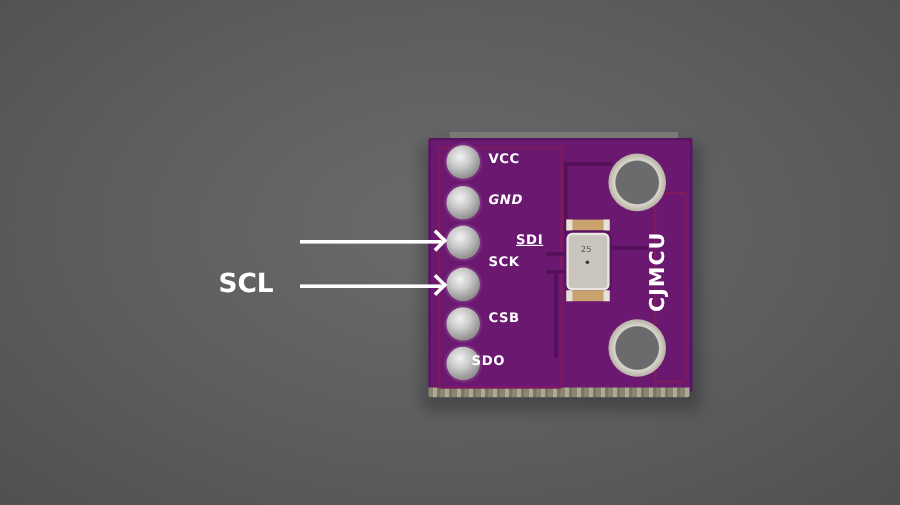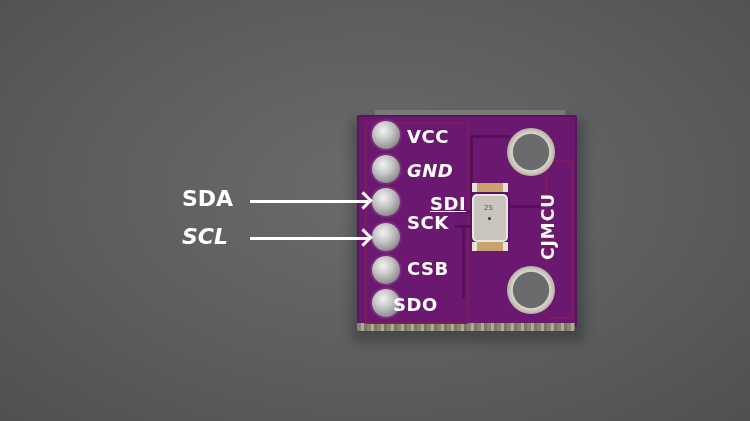--- a/index.html
+++ b/index.html
@@ -8,21 +8,21 @@
     background:radial-gradient(ellipse at 50% 45%, #6a6b6d 0%, #5c5d5f 55%, #4f5052 100%);}
   .shadow{position:absolute;left:352px;top:120px;width:232px;height:222px;background:rgba(0,0,0,0.25);filter:blur(6px);border-radius:4px;}
   .board{position:absolute;left:357px;top:115px;width:220px;height:212px;background:#6a1870;border-radius:2px;
     box-shadow:inset 0 0 0 2px #5a1262;}
   .edge-bottom{position:absolute;left:357px;top:323px;width:218px;height:8px;background:repeating-linear-gradient(90deg,#8a8672 0 4px,#b0aa92 4px 7px,#7a7564 7px 10px);border-radius:0 0 2px 2px;}
   .edge-top{position:absolute;left:375px;top:110px;width:190px;height:6px;background:#7a7a74;}
   .pour{position:absolute;border:2px solid #8a1f5a;border-radius:3px;}
   .pin{position:absolute;width:28px;height:28px;border-radius:50%;
     background:radial-gradient(circle at 40% 35%, #f2f2f2 0%, #c9c9c9 35%, #8c8c8c 75%, #5f5f5f 100%);
     box-shadow:0 0 0 2px #7a2a7c;}
-  .pinlabel{position:absolute;color:#ffffff;font-weight:bold;font-size:18px;letter-spacing:0.5px;font-family:"DejaVu Sans",sans-serif;}
+  .pinlabel{position:absolute;color:#ffffff;font-weight:bold;font-size:11px;letter-spacing:0.5px;font-family:"DejaVu Sans",sans-serif;}
   .hole{position:absolute;width:48px;height:48px;border-radius:50%;
     background:radial-gradient(circle, #6a6b6d 0 52%, #d9d6cc 55%, #b8b3a6 70%, #8e8a7f 80%, #6a1870 82%);}
   .chip{position:absolute;left:474px;top:196px;width:32px;height:44px;background:#c9c5bd;border-radius:3px;
     box-shadow:0 0 0 2px #e8e6e0, 0 0 0 4px #5a1262;}
   .chip .txt{position:absolute;left:10px;top:8px;font-size:7px;color:#555;}
   .chip .dot{position:absolute;left:14px;top:21px;width:3px;height:3px;border-radius:50%;background:#333;}
   .cap{position:absolute;width:26px;height:9px;background:#c9a26e;border-left:5px solid #e4e2da;border-right:5px solid #e4e2da;}
   .silk{position:absolute;color:#fff;font-weight:bold;font-size:17px;transform:rotate(-90deg);transform-origin:left top;letter-spacing:1px;}
   .trace{position:absolute;background:#541058;}
   .label{position:absolute;color:#ffffff;font-weight:bold;font-size:22px;font-family:"DejaVu Sans",sans-serif;}
@@ -71,18 +71,17 @@
 
   <div class="pin" style="left:372px;top:223px;"></div>
   <div class="pinlabel" style="left:407px;top:212px;">SCK</div>
 
   <div class="pin" style="left:372px;top:256px;"></div>
   <div class="pinlabel" style="left:407px;top:258px;">CSB</div>
 
   <div class="pin" style="left:372px;top:289px;"></div>
   <div class="pinlabel" style="left:393px;top:294px;">SDO</div>
 
-  <div class="label" style="left:182px;top:186px;">SDA</div>
   <div class="arrow" style="left:250px;top:200px;width:118px;"></div>
 
-  <div class="label" style="left:182px;top:224px;font-style:italic;">SCL</div>
+  <div class="label" style="left:182px;top:224px;">SCL</div>
   <div class="arrow" style="left:250px;top:237px;width:118px;"></div>
 </div>
 
 </body></html>

